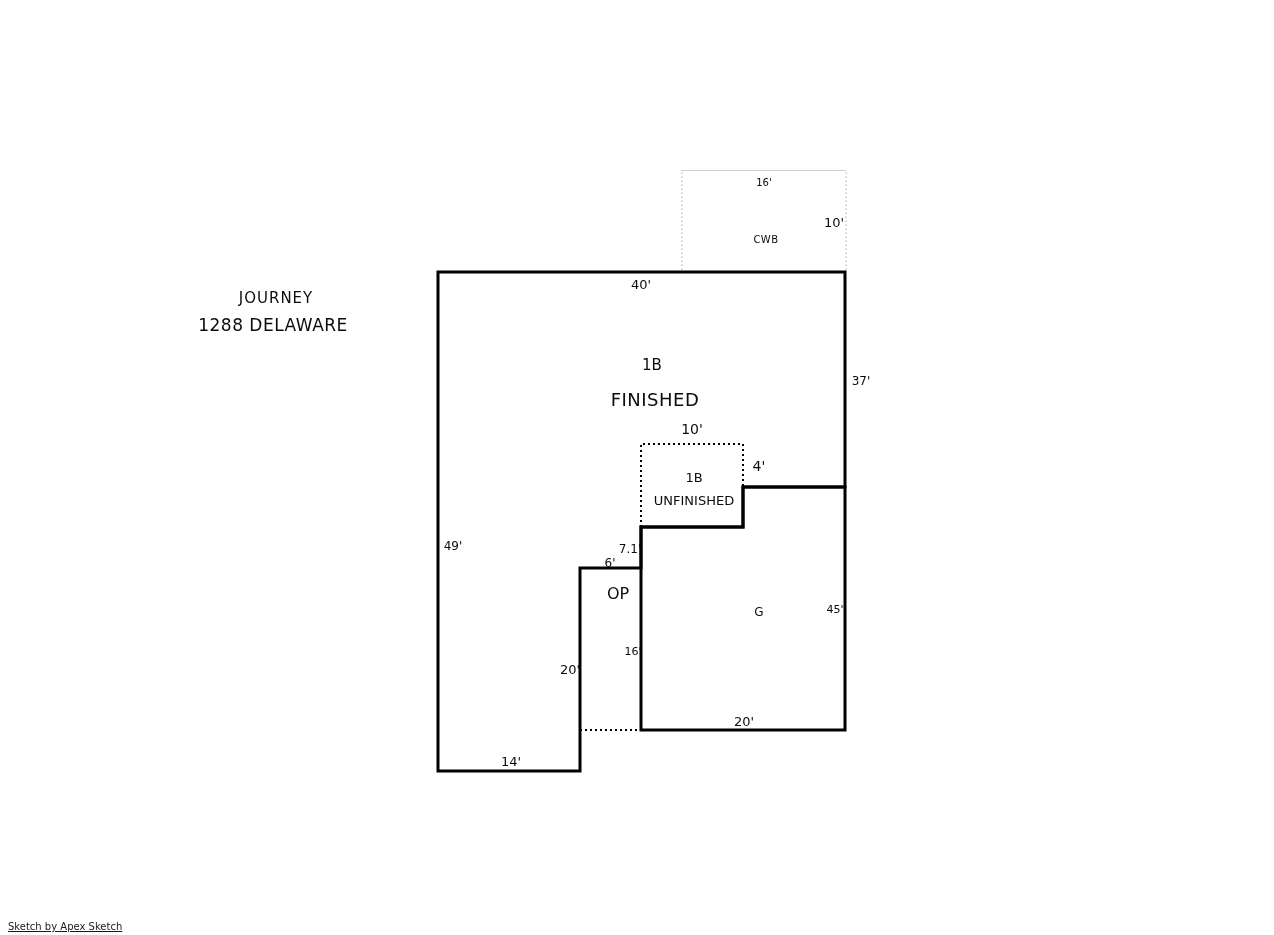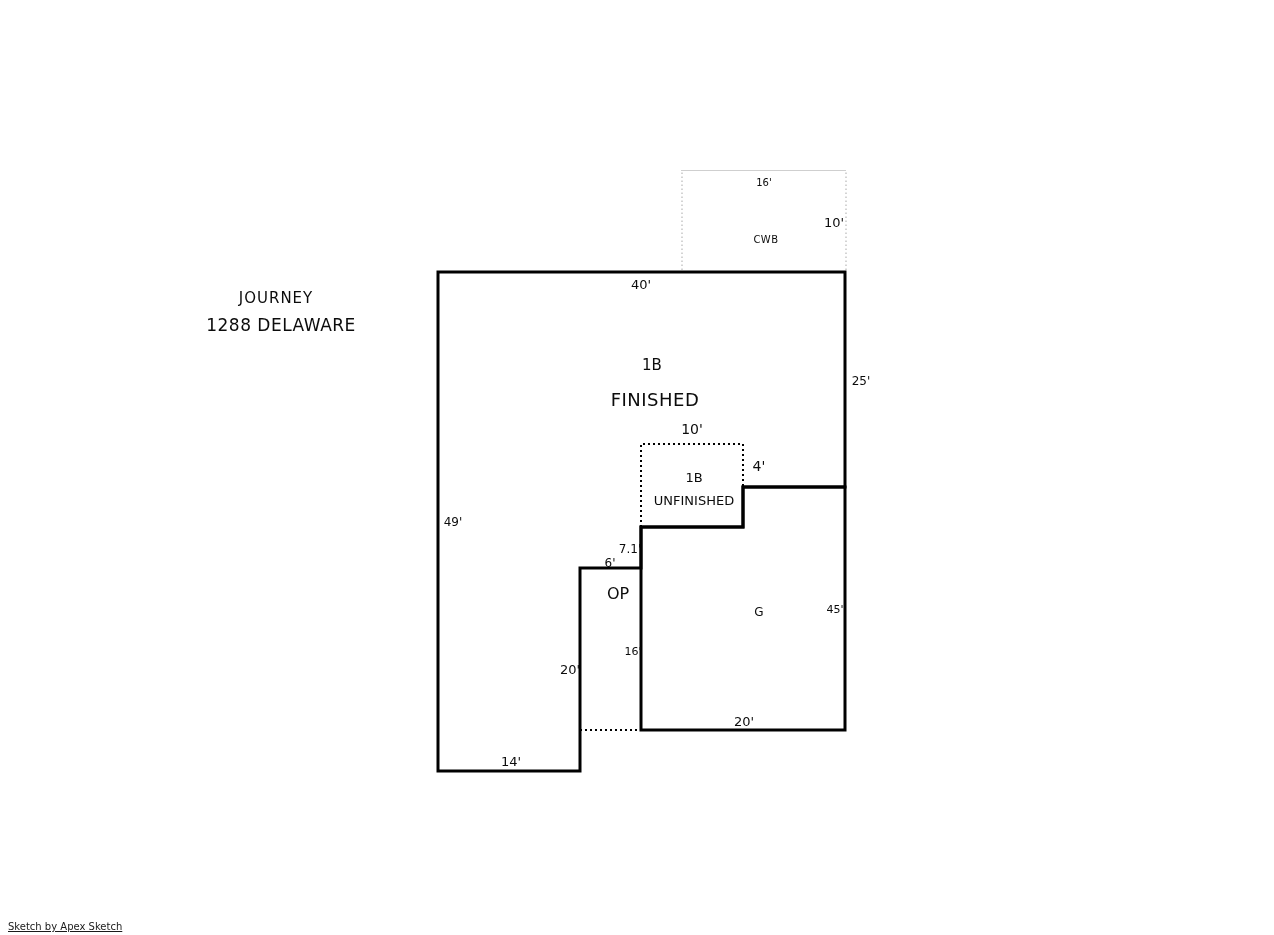--- a/index.html
+++ b/index.html
@@ -21,21 +21,21 @@
     top: 0;
   }
   .lbl {
     position: absolute;
     transform: translate(-50%, -50%);
     white-space: nowrap;
     color: #0c0c0c;
     line-height: 1;
   }
   .title1 { letter-spacing: 1px; }
-  .title2 { letter-spacing: 0.5px; margin-left: 8px; }
+  .title2 { letter-spacing: 0.5px; }
   .watermark {
     position: absolute;
     white-space: nowrap;
     color: #1a1a1a;
     text-decoration: underline;
   }
 </style>
 </head>
 <body>
 
@@ -57,22 +57,22 @@
   </svg>
 
   <div class="lbl title1" style="left:276px;top:298px;font-size:15px">JOURNEY</div>
   <div class="lbl title2" style="left:273px;top:325px;font-size:17px">1288 DELAWARE</div>
 
   <div class="lbl" style="left:764px;top:183px;font-size:10px">16'</div>
   <div class="lbl" style="left:766px;top:240px;font-size:10px;letter-spacing:0.5px">CWB</div>
   <div class="lbl" style="left:834px;top:222px;font-size:13px">10'</div>
 
   <div class="lbl" style="left:641px;top:284px;font-size:13px">40'</div>
-  <div class="lbl" style="left:861px;top:381px;font-size:12px">25'</div>
-  <div class="lbl" style="left:453px;top:522px;font-size:12px">49'</div>
+  <div class="lbl" style="left:861px;top:381px;font-size:12px">37'</div>
+  <div class="lbl" style="left:453px;top:546px;font-size:12px">49'</div>
   <div class="lbl" style="left:511px;top:761px;font-size:13px">14'</div>
   <div class="lbl" style="left:652px;top:365px;font-size:15px">1B</div>
   <div class="lbl" style="left:655px;top:400px;font-size:18px;letter-spacing:0.5px">FINISHED</div>
 
   <div class="lbl" style="left:692px;top:429px;font-size:14px">10'</div>
   <div class="lbl" style="left:759px;top:466px;font-size:14px">4'</div>
   <div class="lbl" style="left:694px;top:477px;font-size:13px">1B</div>
   <div class="lbl" style="left:694px;top:500px;font-size:13px">UNFINISHED</div>
 
   <div class="lbl" style="left:630px;top:549px;font-size:12px">7.1'</div>

